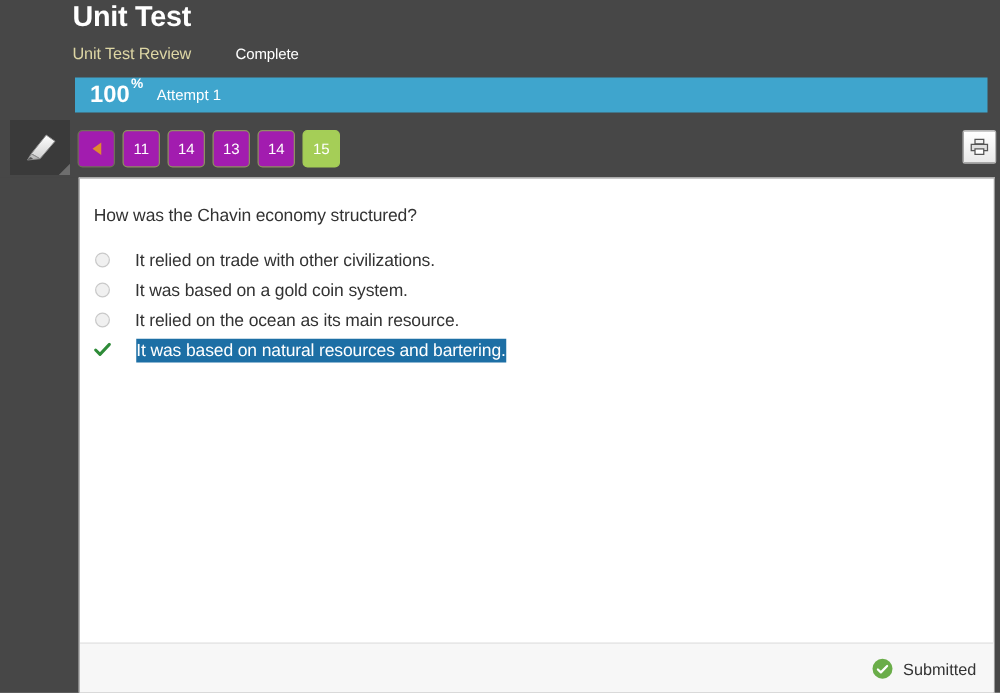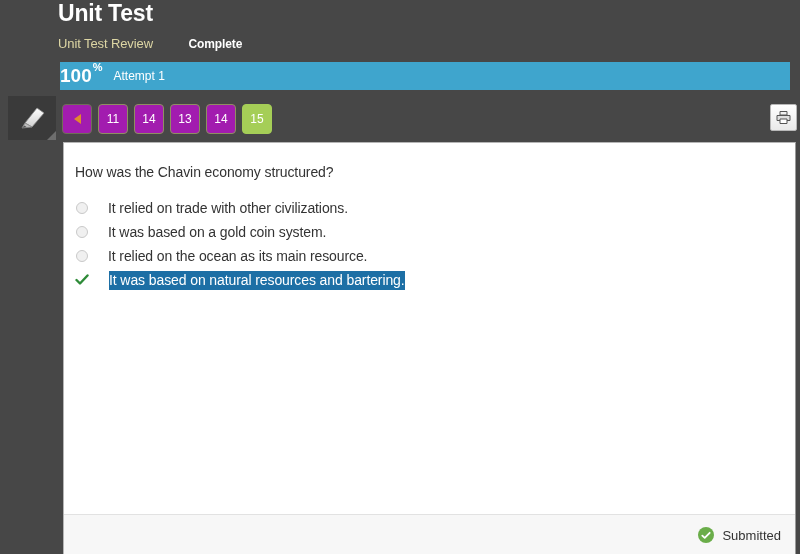--- a/index.html
+++ b/index.html
@@ -49,42 +49,42 @@
     white-space: nowrap;
   }
   .subtitle {
     font-size: 13px;
     font-weight: normal;
     color: #ddd6a4;
     letter-spacing: -0.1px;
   }
   .status-label {
     font-size: 12px;
-    font-weight: bold;
+    font-weight: normal;
     color: #ffffff;
     margin-left: 31px;
     letter-spacing: -0.1px;
   }
 
   
   .score-bar {
     position: absolute;
     left: 60px;
     top: 58px;
     width: 730px;
     height: 28px;
     background: #3fa5cd;
     display: flex;
     align-items: center;
   }
   .score-value {
     font-size: 19px;
     font-weight: bold;
     color: #ffffff;
-    margin-left: 0;
+    margin-left: 12px;
     line-height: 1;
   }
   .score-pct {
     font-size: 11px;
     font-weight: bold;
     color: #ffffff;
     vertical-align: super;
     position: relative;
     top: -4px;
     left: 1px;

